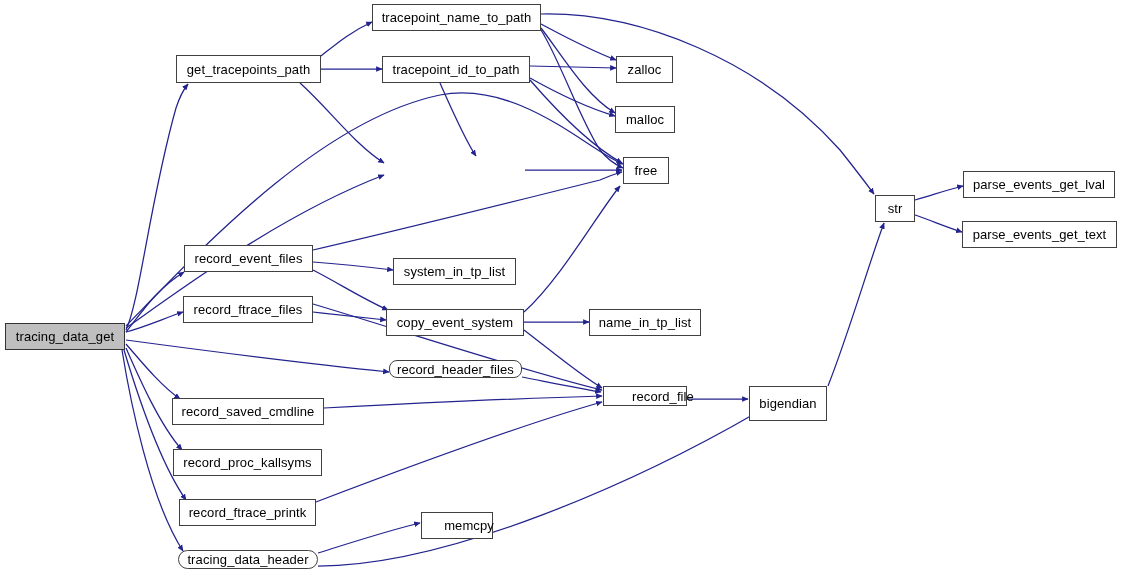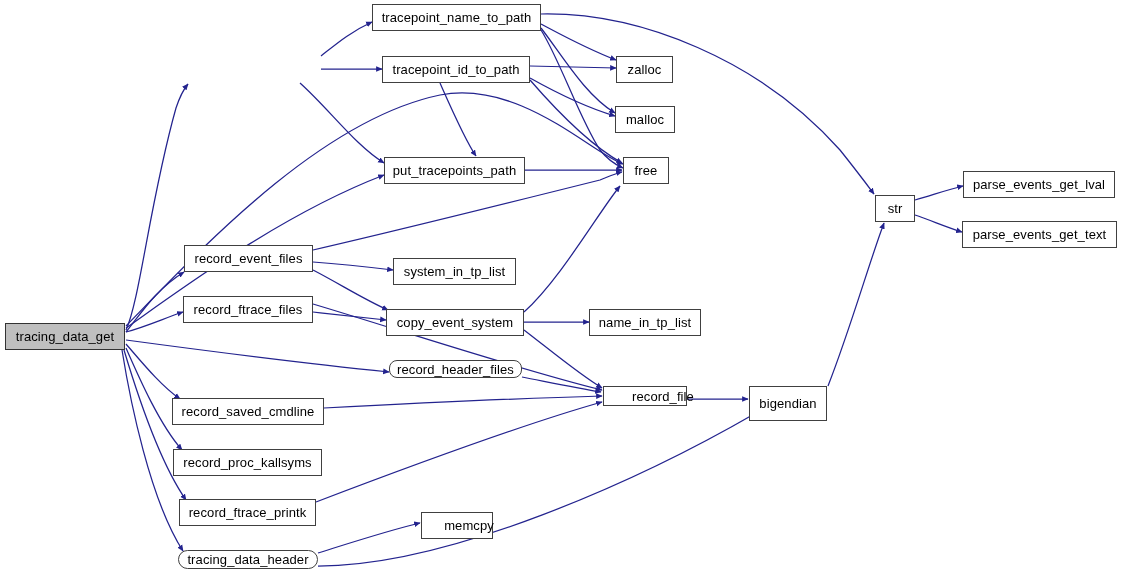--- a/index.html
+++ b/index.html
@@ -89,31 +89,31 @@
       <path d="M 324,408 C 420,403 530,398 602,396" fill="none" stroke="#23238e" stroke-width="1.25" marker-end="url(#arrow)"></path>
       <path d="M 316,502 C 400,470 520,425 602,402" fill="none" stroke="#23238e" stroke-width="1.25" marker-end="url(#arrow)"></path>
       <path d="M 687,399 L 748,399" fill="none" stroke="#23238e" stroke-width="1.25" marker-end="url(#arrow)"></path>
       <path d="M 828,386 C 850,330 870,260 884,223" fill="none" stroke="#23238e" stroke-width="1.25" marker-end="url(#arrow)"></path>
       <path d="M 318,553 C 350,543 390,530 420,523" fill="none" stroke="#23238e" stroke-width="1.25" marker-end="url(#arrow)"></path>
       <path d="M 318,566 C 450,566 640,480 756,413" fill="none" stroke="#23238e" stroke-width="1.25" marker-end="url(#arrow)"></path>
     </svg>
 <div class="node" style="left: 372px; top: 4px; width: 169px; height: 27px;">
       <span>tracepoint_name_to_path</span>
     </div>
+    <div class="node" style="left: 176px; top: 55px; width: 145px; height: 28px;">
+      <span>get_tracepoints_path</span>
+    </div>
     <div class="node" style="left: 382px; top: 56px; width: 148px; height: 27px;">
       <span>tracepoint_id_to_path</span>
     </div>
     <div class="node" style="left: 616px; top: 56px; width: 57px; height: 27px;">
       <span>zalloc</span>
     </div>
     <div class="node" style="left: 615px; top: 106px; width: 60px; height: 27px;">
       <span>malloc</span>
-    </div>
-    <div class="node" style="left: 384px; top: 157px; width: 141px; height: 27px;">
-      <span>put_tracepoints_path</span>
     </div>
     <div class="node" style="left: 623px; top: 157px; width: 46px; height: 27px;">
       <span>free</span>
     </div>
     <div class="node" style="left: 875px; top: 195px; width: 40px; height: 27px;">
       <span>str</span>
     </div>
     <div class="node" style="left: 963px; top: 171px; width: 152px; height: 27px;">
       <span>parse_events_get_lval</span>
     </div>

